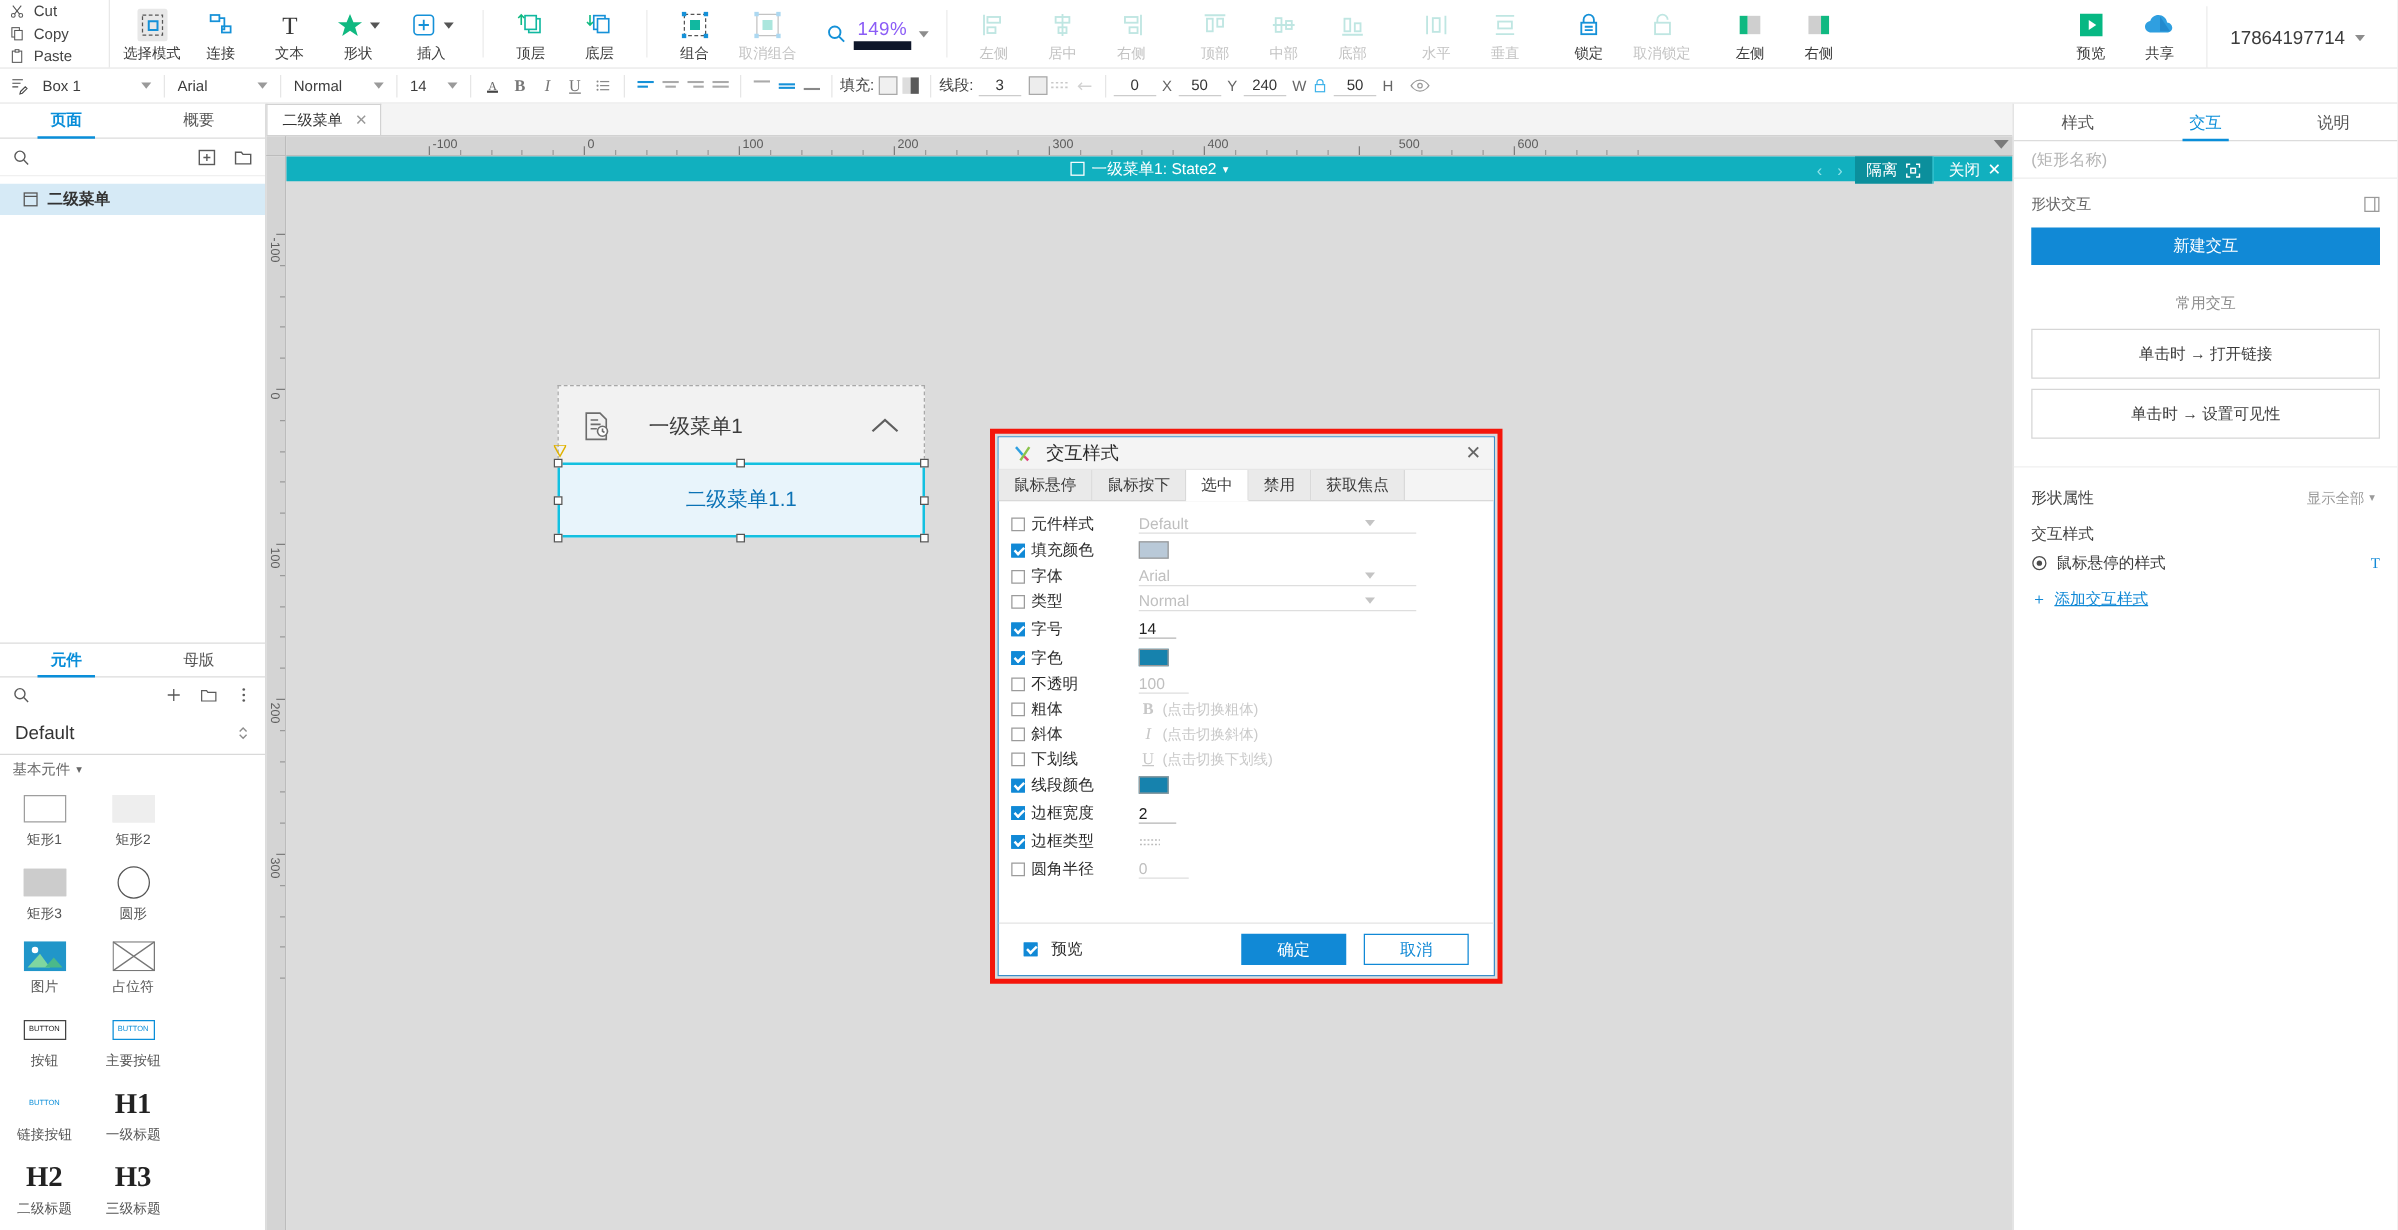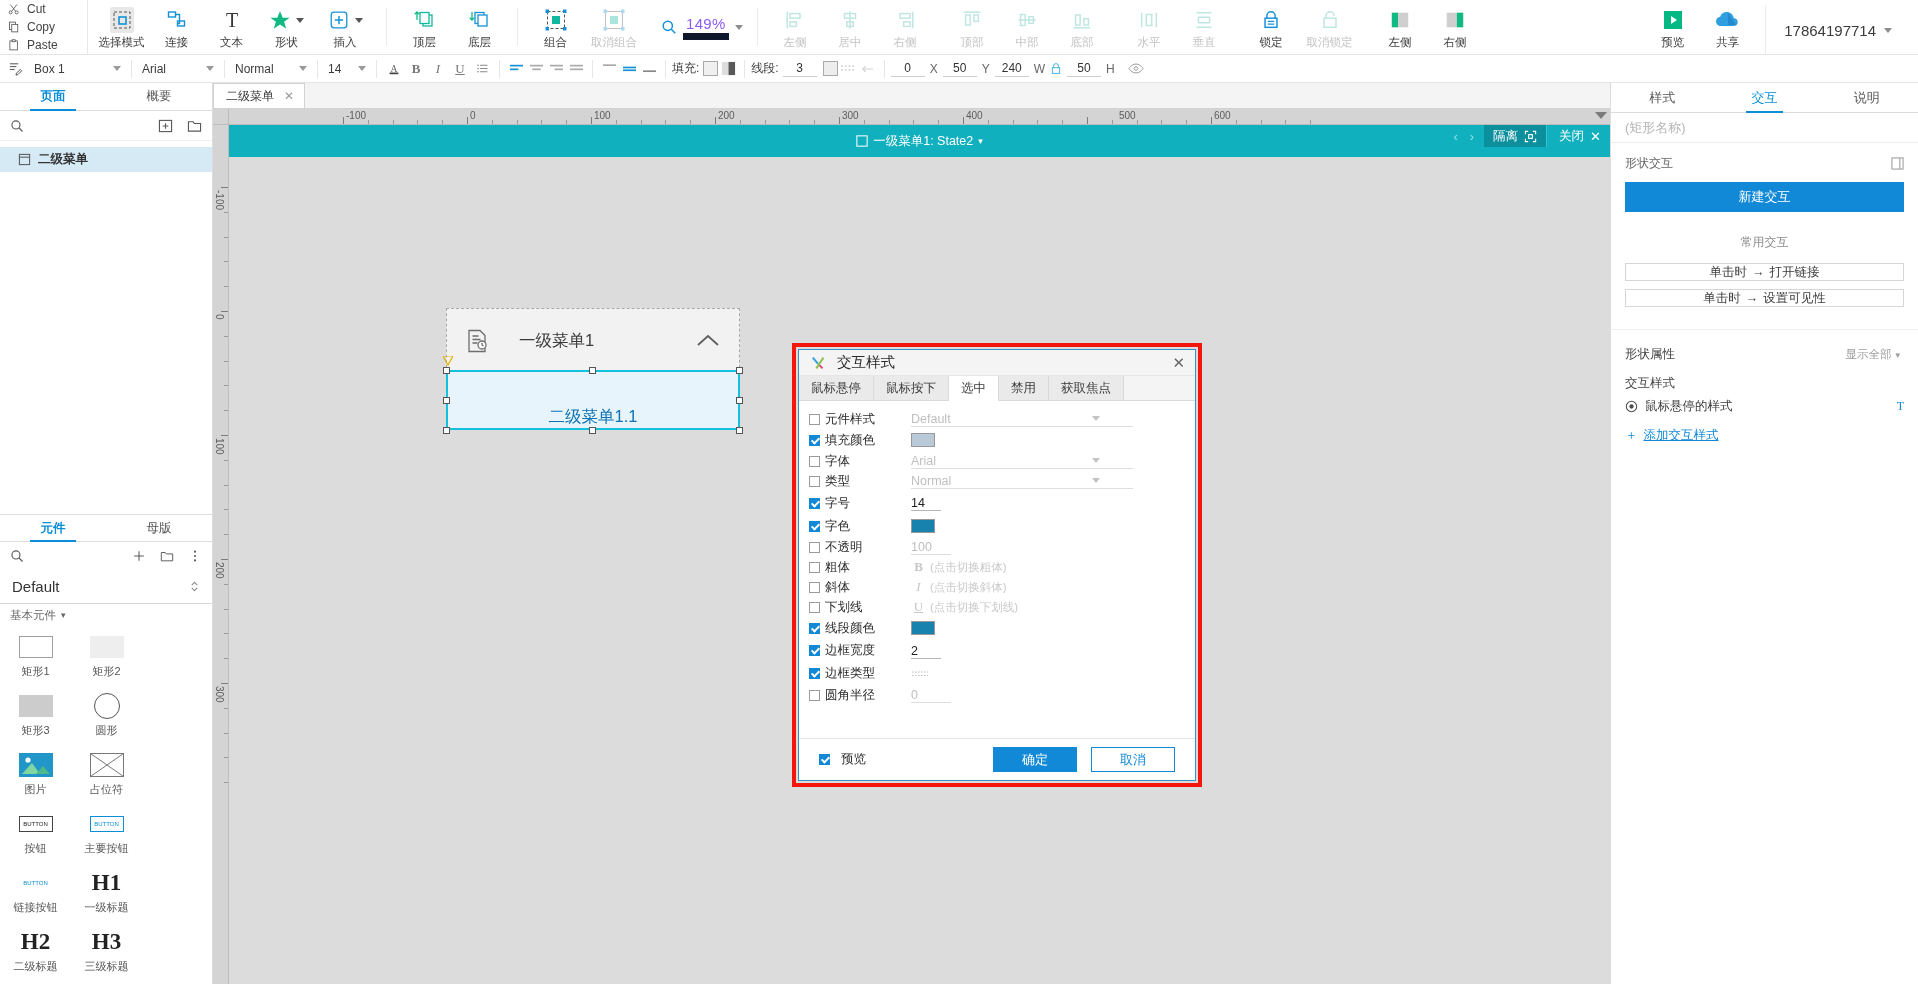--- a/index.html
+++ b/index.html
@@ -96,44 +96,44 @@
   .ruler-h .tkM { height:7px; background:#7d7d7d; }
   .ruler-h .tl { position:absolute; top:1px; font-size:10px; color:#5c5c5c; }
   .ruler-drop { position:absolute; right:3px; top:3px; width:0;height:0;border-left:6px solid transparent;border-right:6px solid transparent;border-top:7px solid #7a7a7a; }
   .canvas-body { flex:1; display:flex; min-height:0; }
   .ruler-v { width:16px; background:#d4d4d4; position:relative; overflow:hidden; border-right:1px solid #bcbcbc; flex:none; }
   .ruler-v .tk { position:absolute; right:0; height:1px; width:4px; background:#9a9a9a; }
   .ruler-v .tkM { width:7px; background:#7d7d7d; }
   .ruler-v .tl { position:absolute; left:1px; font-size:10px; color:#5c5c5c; writing-mode:vertical-rl; text-orientation:mixed; }
   .canvas { flex:1; position:relative; background:#dcdcdc; overflow:hidden; }
 
-  .iso-bar { position:absolute; left:0; right:0; top:0; height:32px; background:#11b0bf; display:flex; align-items:center; justify-content:center; color:#fff; font-size:12.5px; }
+  .iso-bar { position:absolute; left:0; right:0; top:0; height:20px; background:#11b0bf; display:flex; align-items:center; justify-content:center; color:#fff; font-size:12.5px; }
   .iso-title { display:flex; align-items:center; gap:5px; }
   .iso-right { position:absolute; right:0; top:0; height:22px; display:flex; align-items:center; }
   .iso-nav { display:flex; gap:12px; color:#8fe2e9; font-size:13px; padding-right:10px; }
   .iso-pill { background:#0b8f9c; height:22px; display:flex; align-items:center; gap:6px; padding:0 9px; font-size:12.5px; }
   .iso-close { display:flex; align-items:center; gap:6px; padding:0 9px 0 12px; height:22px; border-left:1px solid #39c2cf; font-size:12.5px; }
 
   .menu-card { position:absolute; background:#f2f2f2; border:1px dashed #a8a8a8; }
   .menu-lbl { font-size:16.5px; color:#3b3b3b; }
-  .sub-card { position:absolute; background:#e8f4fb; border:2px solid #13c0e0; display:flex; align-items:flex-end; justify-content:center; }
+  .sub-card { position:absolute; background:#e8f4fb; border:2px solid #13c0e0; display:flex; align-items:center; justify-content:center; }
   .sub-lbl { font-size:16.5px; color:#0b72b5; }
   .handle { position:absolute; width:7px; height:7px; background:#fff; border:1px solid #555; }
 
   
   .right-panel { width:308px; flex:none; border-left:1px solid #dcdcdc; background:#fff; display:flex; flex-direction:column; }
   .rp-tabs { height:30px; display:flex; border-bottom:1px solid #dcdcdc; }
   .rp-tab { flex:1; display:flex; align-items:center; justify-content:center; font-size:13px; color:#555; cursor:default; position:relative; }
   .rp-tab.active { color:#0a8ed9; }
   .rp-tab.active::after { content:""; position:absolute; bottom:-1px; left:32%; right:32%; height:2px; background:#0a8ed9; }
   .rp-name { height:30px; display:flex; align-items:center; padding:0 14px; color:#b5b5b5; font-size:13px; border-bottom:1px solid #ededed; }
   .rp-sec { display:flex; align-items:center; justify-content:space-between; padding:12px 14px 6px 14px; font-size:12px; color:#666; }
   .rp-btn-primary { margin:4px 14px 0 14px; height:30px; background:#1189d6; color:#fff; font-size:13px; display:flex; align-items:center; justify-content:center; cursor:default; }
   .rp-hint { text-align:center; font-size:12px; color:#8d8d8d; margin:22px 0 8px 0; }
-  .rp-item { margin:4px 14px; height:18px; border:1px solid #d6d6d6; display:flex; align-items:center; justify-content:center; font-size:12.5px; color:#3c3c3c; cursor:default;font-family:Liberation Mono, monospace; }
+  .rp-item { margin:4px 14px; height:40px; border:1px solid #d6d6d6; display:flex; align-items:center; justify-content:center; font-size:12.5px; color:#3c3c3c; cursor:default; }
   .rp-sec2 { display:flex; align-items:center; justify-content:space-between; padding:16px 18px 4px 14px; font-size:12.5px; color:#444; border-top:1px solid #efefef; margin-top:18px; }
   .rp-showall { font-size:11.5px; color:#9a9a9a; display:flex; align-items:center; gap:4px; }
   .rp-sub { padding:8px 14px 2px 14px; font-size:12.5px; color:#444; }
   .rp-style-row { display:flex; align-items:center; justify-content:space-between; padding:4px 14px; }
   .rp-style-left { display:flex; align-items:center; gap:7px; font-size:12.5px; color:#3c3c3c; }
   .rp-add { display:flex; align-items:center; gap:6px; padding:8px 14px; font-size:12.5px; color:#1189d6; cursor:default; }
 
   
   .modal-outline { position:absolute; border:4px solid #f4160b; }
   .modal { position:absolute; background:#fff; border:1px solid #3a8ec9; display:flex; flex-direction:column; }

